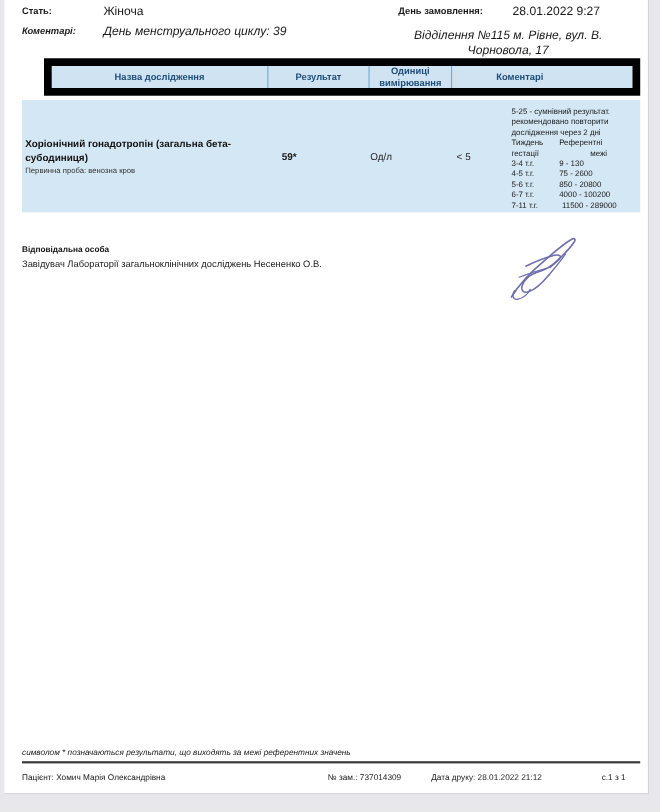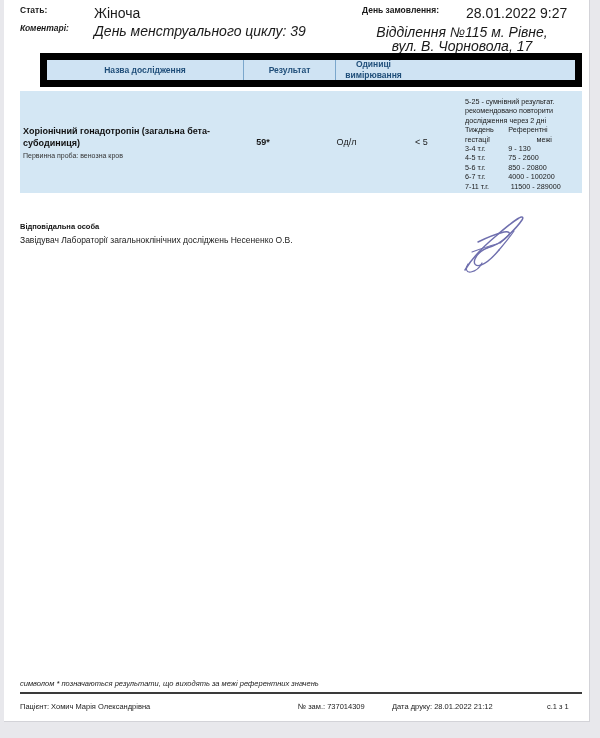--- a/index.html
+++ b/index.html
@@ -41,21 +41,21 @@
     display: inline-block;
     font-size: 8.5px;
     font-weight: bold;
     color: #1a1a1a;
     vertical-align: top;
   }
   .meta-label.italic { font-style: italic; }
 
   .meta-value {
     display: inline-block;
-    font-size: 14px;
+    font-size: 11px;
     color: #1a1a1a;
     vertical-align: top;
   }
   .meta-value.italic { font-style: italic; text-align: center; }
 
   .lbl-w1 { width: 74px; }
   .lbl-w2 { width: 104px; }
 
   .r1 { position: absolute; left: 16px;  top: 5px;  }
   .r2 { position: absolute; left: 16px;  top: 23px; }
@@ -247,20 +247,21 @@
     </div>
 
   </div>
 
   <div class="table">
 
     <div class="thead">
       <div class="th c1">Назва дослідження</div>
       <div class="th c2">Результат</div>
       <div class="th c3">Одиниці вимірювання</div>
+      <div class="th c5">Коментарі</div>
     </div>
 
     <div class="tbody">
 
       <div class="td td-name c1">
         <div class="test-name">Хоріонічний гонадотропін (загальна бета-субодиниця)</div>
         <div class="test-sub">Первинна проба: венозна кров</div>
       </div>
 
       <div class="td td-center td-result c2">59*</div>

